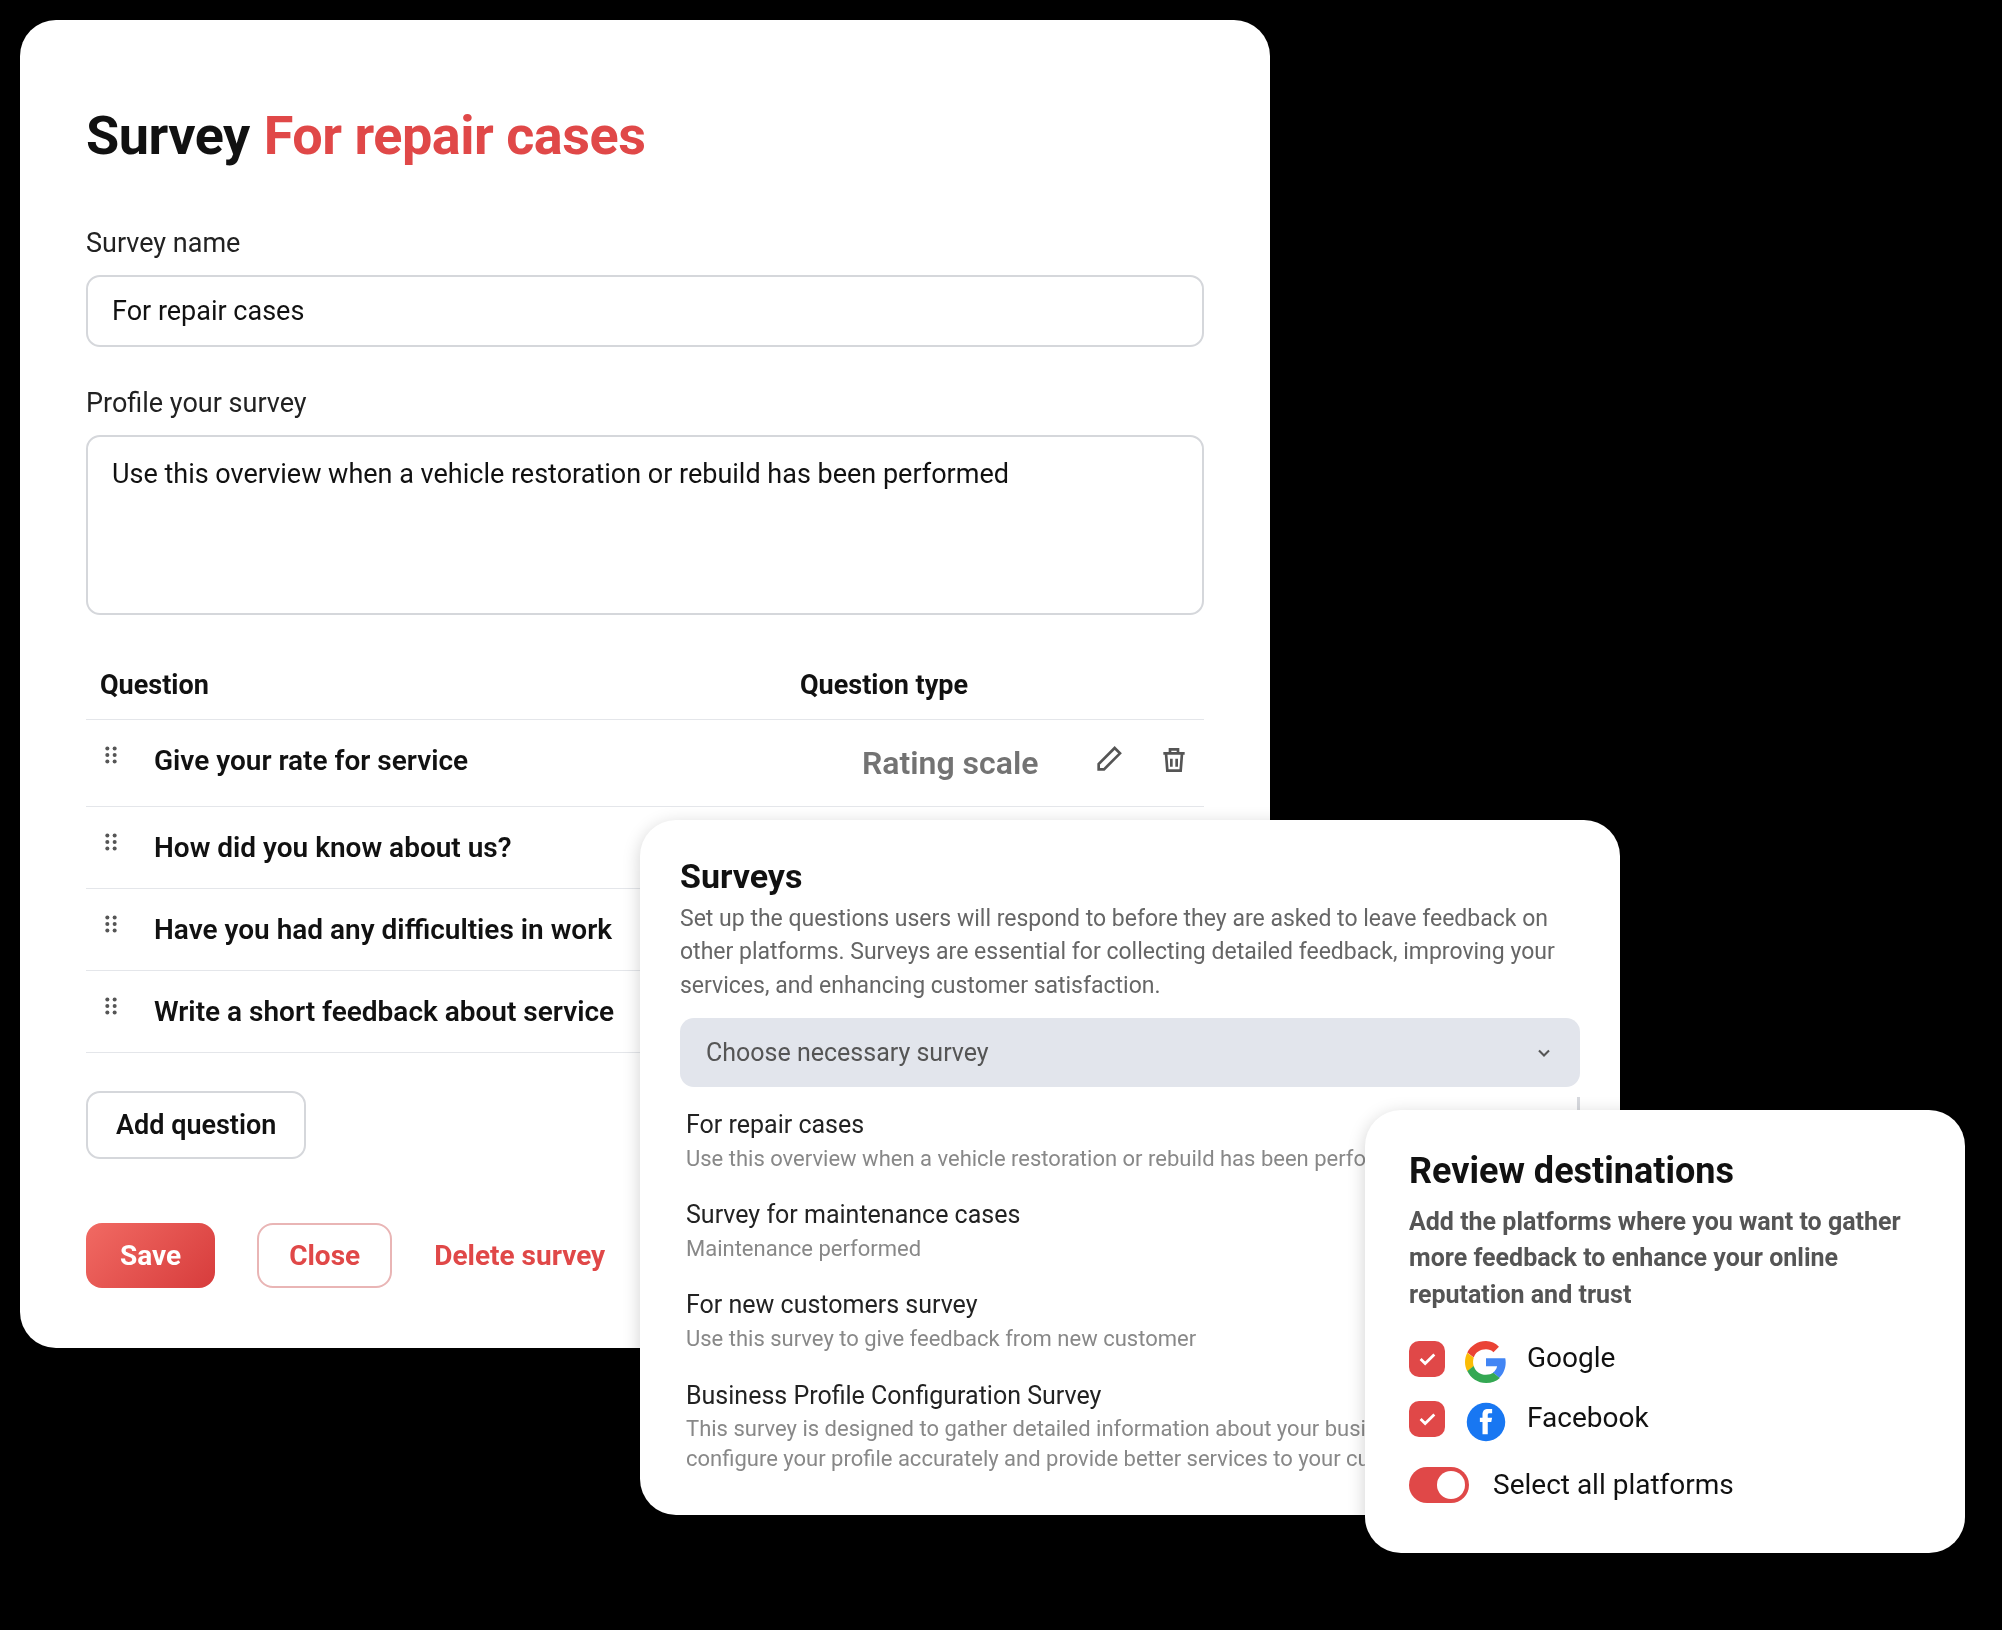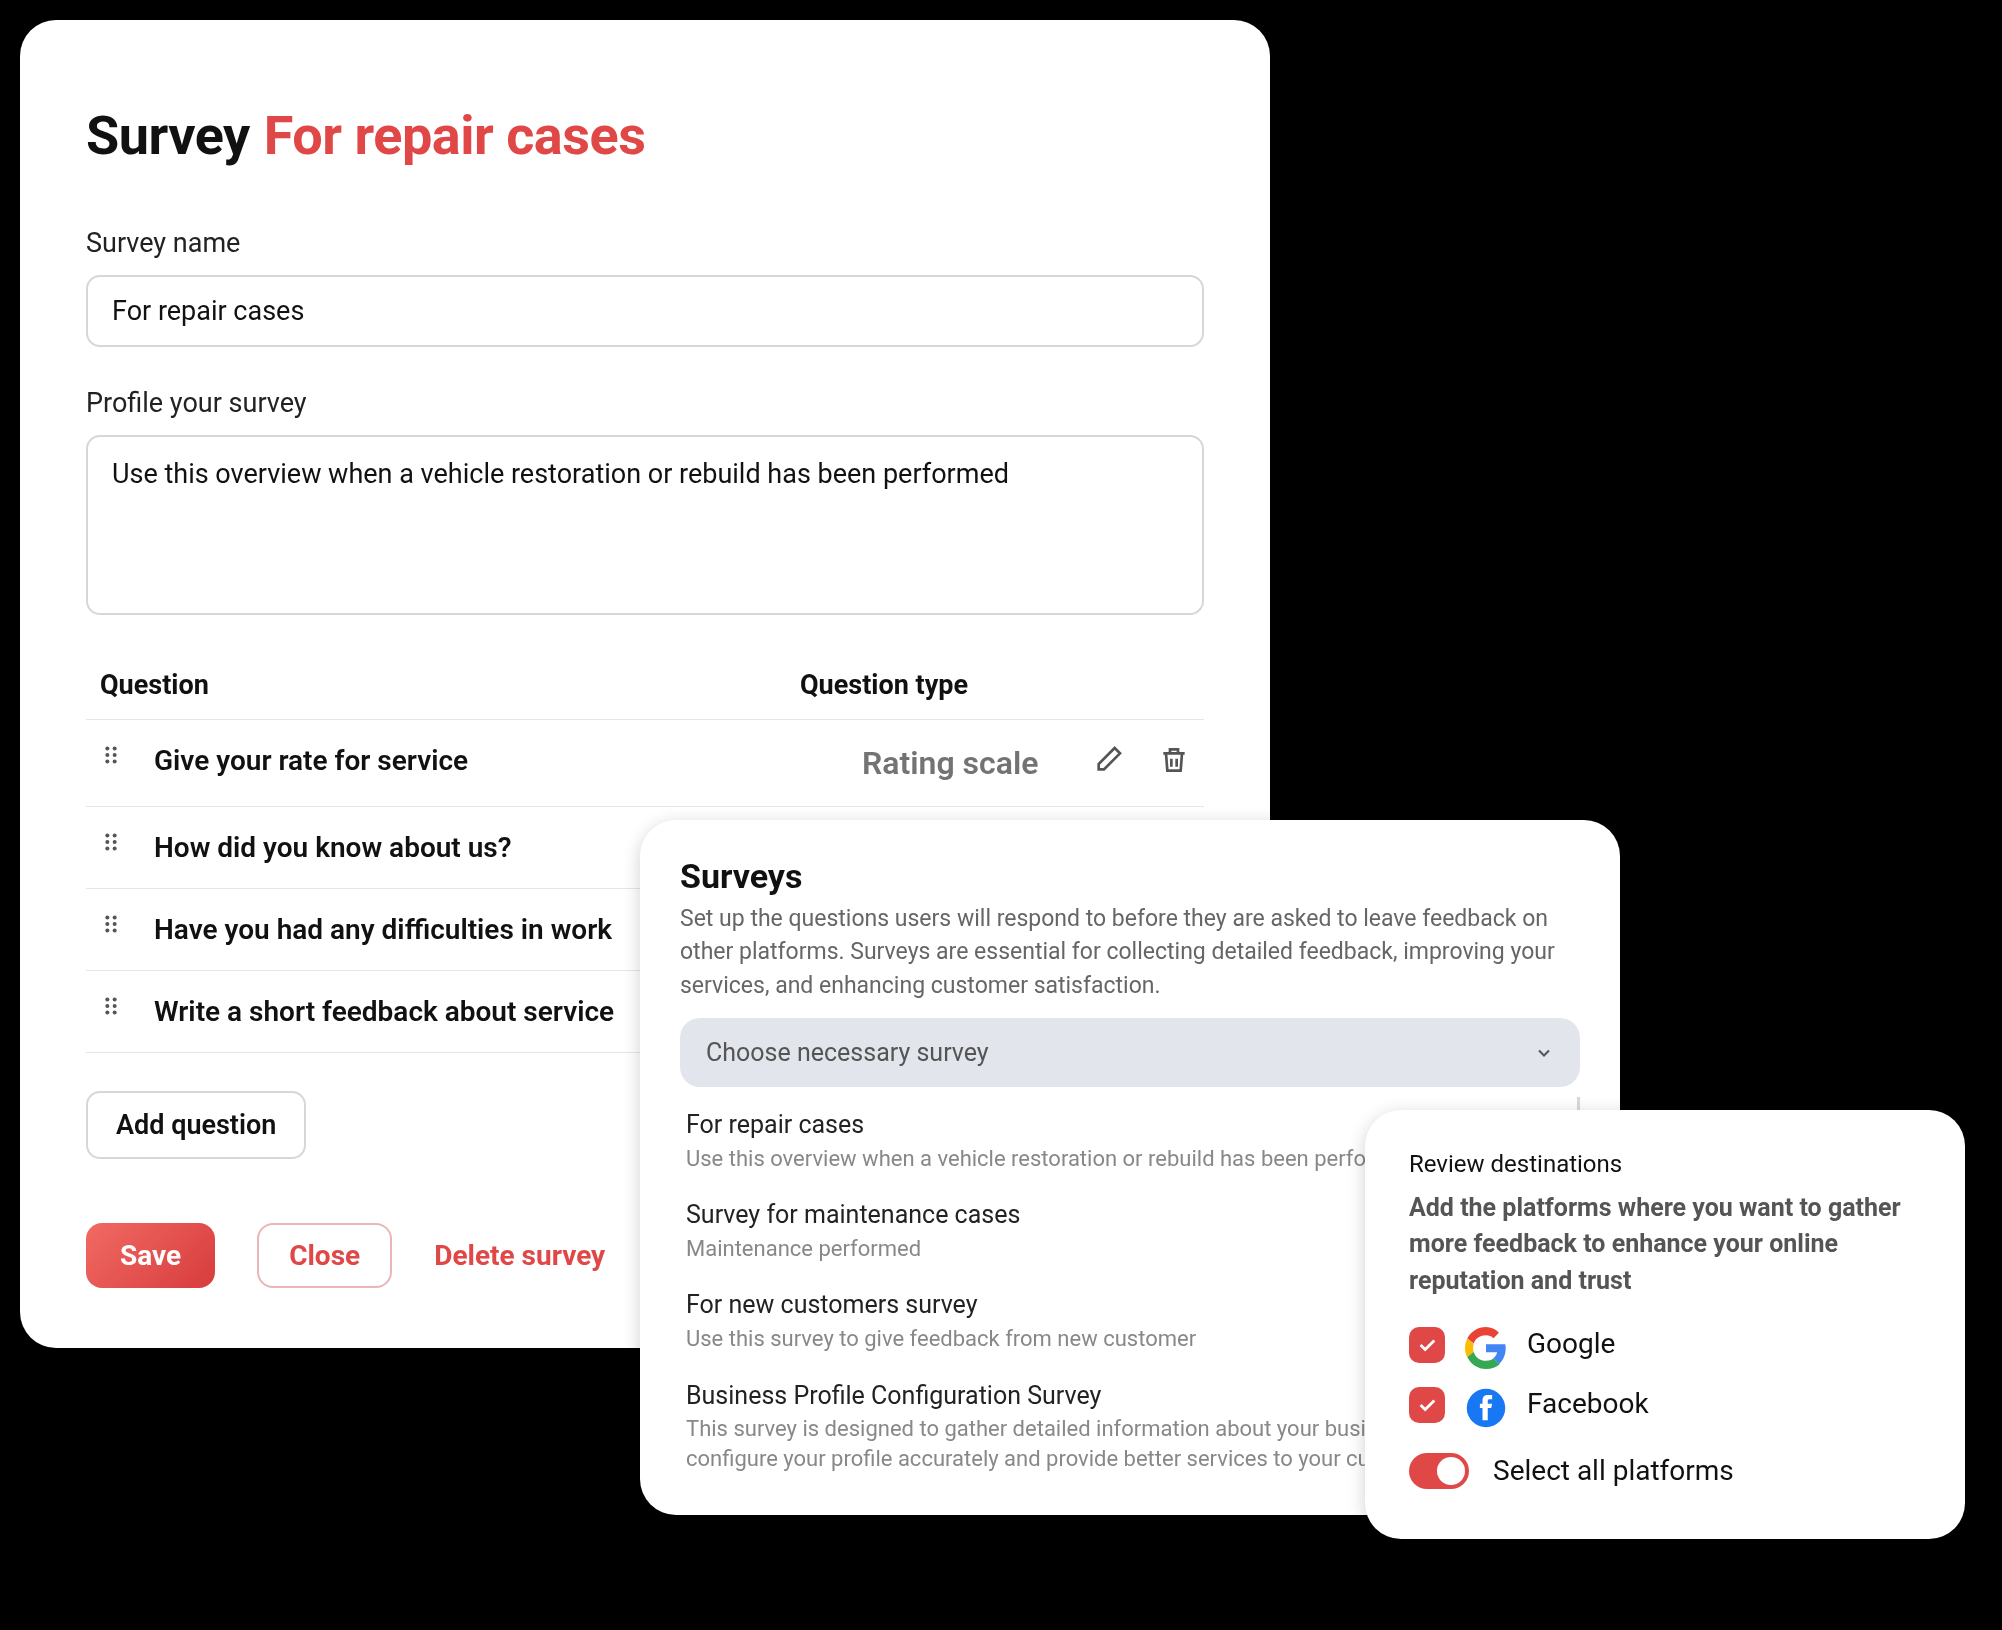--- a/index.html
+++ b/index.html
@@ -117,21 +117,21 @@
   
   .picker-card {
     left: 640px; top: 820px;
     width: 980px;
     padding: 36px 40px 28px 40px;
   }
   .picker-title { font-size: 34px; font-weight: 700; color: #111; margin-bottom: 6px; }
   .picker-desc  { font-size: 23px; color: #666; line-height: 1.45; margin-bottom: 16px; }
   .select-box {
     background: #e2e5ec;
-    border-radius: 20px;
+    border-radius: 14px;
     padding: 20px 26px;
     display:flex; align-items:center; justify-content:space-between;
     cursor:pointer;
   }
   .select-placeholder { font-size: 25px; color: #555; }
   .chevron { width: 20px; height: 20px; color:#555; }
   .chevron svg{width:100%;height:100%;}
   .options-list {
     margin-top: 10px;
     border-right: 3px solid #d7d9de;
@@ -140,21 +140,21 @@
   .option-item { padding: 12px 6px 14px 6px; cursor:pointer; }
   .option-name { font-size: 25px; color: #222; font-weight: 400; line-height:1.3; }
   .option-desc { font-size: 22px; color: #888; line-height: 1.35; margin-top: 2px; }
 
   
   .dest-card {
     left: 1365px; top: 1110px;
     width: 600px;
     padding: 40px 44px 50px 44px;
   }
-  .dest-title { font-size: 24px; font-weight: 400; color: #111; margin-bottom: 12px; }
+  .dest-title { font-size: 36px; font-weight: 700; color: #111; margin-bottom: 12px; }
   .dest-desc  { font-size: 25px; color: #555; line-height: 1.45; margin-bottom: 28px; font-weight: bold; }
   .dest-row { display:flex; align-items:flex-start; gap: 20px; margin-bottom: 18px; }
   .checkbox {
     width: 36px; height: 36px;
     border-radius: 10px;
     background: #e04848;
     display:inline-flex; align-items:center; justify-content:center;
     color:#fff;
     cursor:pointer;
     flex-shrink:0;

